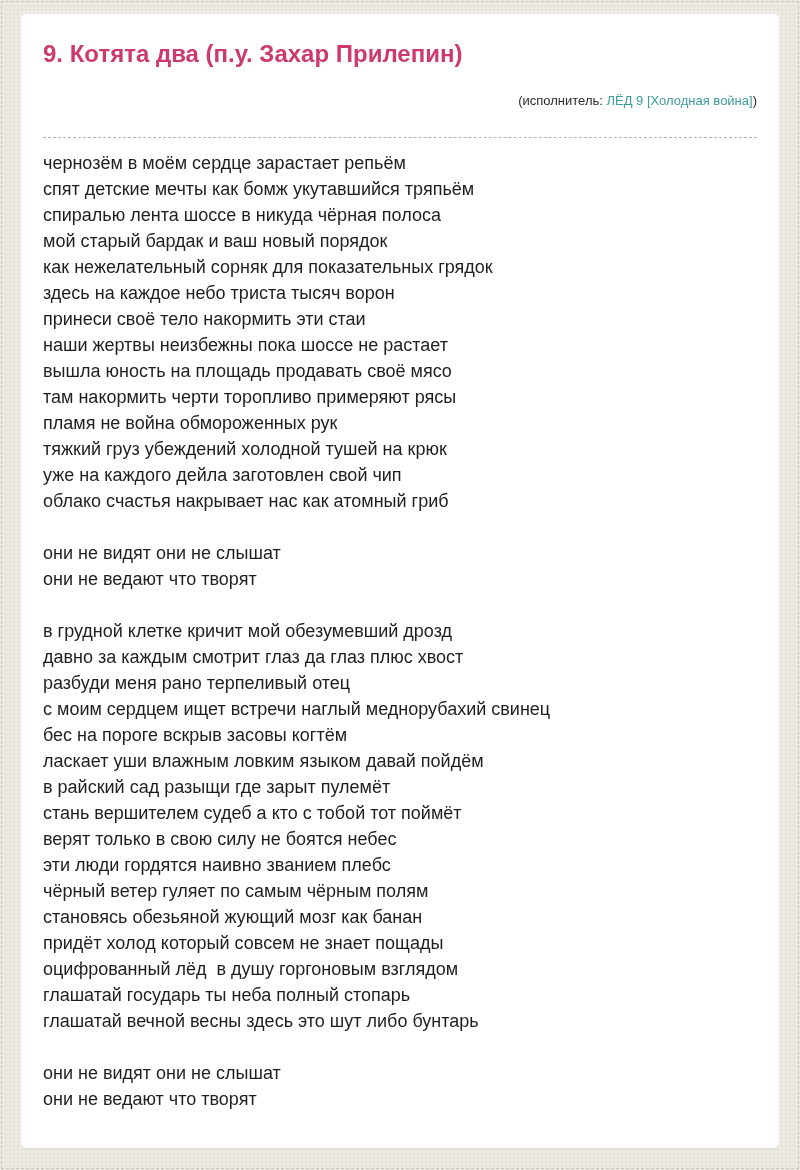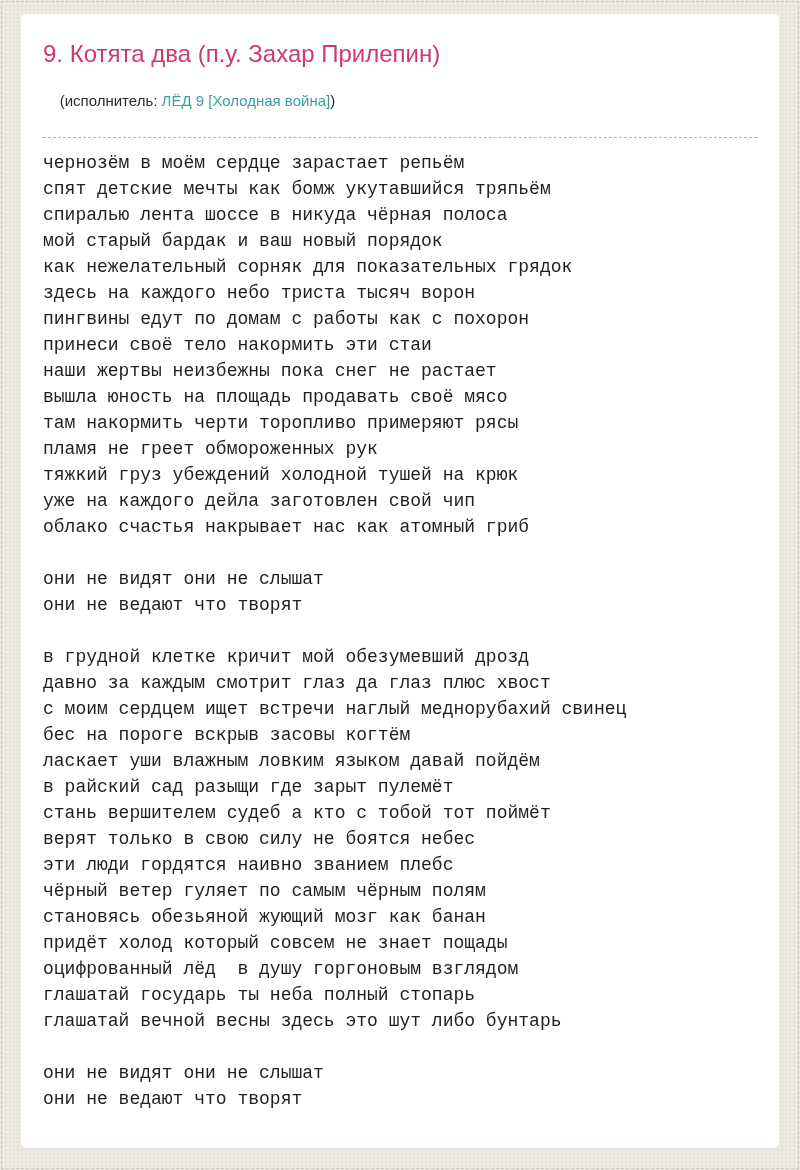--- a/index.html
+++ b/index.html
@@ -30,43 +30,43 @@
     height: 1134px;
     background: #ffffff;
     border-radius: 5px;
     box-shadow: 0 1px 2px rgba(0,0,0,0.06);
     padding: 25px 22px 30px 22px;
   }
   .song-title {
     margin: 0;
     font-size: 24px;
     line-height: 29px;
-    font-weight: 400;
+    font-weight: 700;
     color: #cd3a6d;
   }
   .performer-line {
     margin-top: 4px;
-    font-size: 15px;
+    font-size: 13px;
     line-height: 19px;
     color: #2b2b2b;
     white-space: pre-wrap;
     padding-bottom: 8px;
     border-bottom: 1px dashed #a3b8c8;
+    text-align: right;
   }
   .performer-link {
     color: #3b9d9d;
     text-decoration: none;
     cursor: pointer;
   }
   .lyrics {
     margin-top: 12px;
     font-size: 18px;
     line-height: 26px;
     color: #1f1f1f;
-    font-family: Liberation Mono, monospace;
   }
   .lyric-line {
     white-space: pre-wrap;
   }
   .stanza-gap {
     height: 26px;
   }
 </style>
 </head>
 <body>
@@ -79,36 +79,36 @@
   <div class="performer-line">
     <span>(исполнитель: </span><a class="performer-link">ЛЁД 9 [Холодная война]</a><span>)</span>
   </div>
 
   <div class="lyrics">
       <div class="lyric-line">чернозём в моём сердце зарастает репьём</div>
       <div class="lyric-line">спят детские мечты как бомж укутавшийся тряпьём</div>
       <div class="lyric-line">спиралью лента шоссе в никуда чёрная полоса</div>
       <div class="lyric-line">мой старый бардак и ваш новый порядок</div>
       <div class="lyric-line">как нежелательный сорняк для показательных грядок</div>
-      <div class="lyric-line">здесь на каждого небо триста тысяч ворон</div>
-      <div class="lyric-line">пингвины едут по домам с работы как с похорон</div>
+      <div class="lyric-line">здесь на каждое небо триста тысяч ворон</div>
       <div class="lyric-line">принеси своё тело накормить эти стаи</div>
-      <div class="lyric-line">наши жертвы неизбежны пока снег не растает</div>
+      <div class="lyric-line">наши жертвы неизбежны пока шоссе не растает</div>
       <div class="lyric-line">вышла юность на площадь продавать своё мясо</div>
       <div class="lyric-line">там накормить черти торопливо примеряют рясы</div>
-      <div class="lyric-line">пламя не греет обмороженных рук</div>
+      <div class="lyric-line">пламя не война обмороженных рук</div>
       <div class="lyric-line">тяжкий груз убеждений холодной тушей на крюк</div>
       <div class="lyric-line">уже на каждого дейла заготовлен свой чип</div>
       <div class="lyric-line">облако счастья накрывает нас как атомный гриб</div>
       <div class="stanza-gap"></div>
       <div class="lyric-line">они не видят они не слышат</div>
       <div class="lyric-line">они не ведают что творят</div>
       <div class="stanza-gap"></div>
       <div class="lyric-line">в грудной клетке кричит мой обезумевший дрозд</div>
       <div class="lyric-line">давно за каждым смотрит глаз да глаз плюс хвост</div>
+      <div class="lyric-line">разбуди меня рано терпеливый отец</div>
       <div class="lyric-line">с моим сердцем ищет встречи наглый меднорубахий свинец</div>
       <div class="lyric-line">бес на пороге вскрыв засовы когтём</div>
       <div class="lyric-line">ласкает уши влажным ловким языком давай пойдём</div>
       <div class="lyric-line">в райский сад разыщи где зарыт пулемёт</div>
       <div class="lyric-line">стань вершителем судеб а кто с тобой тот поймёт</div>
       <div class="lyric-line">верят только в свою силу не боятся небес</div>
       <div class="lyric-line">эти люди гордятся наивно званием плебс</div>
       <div class="lyric-line">чёрный ветер гуляет по самым чёрным полям</div>
       <div class="lyric-line">становясь обезьяной жующий мозг как банан</div>
       <div class="lyric-line">придёт холод который совсем не знает пощады</div>

